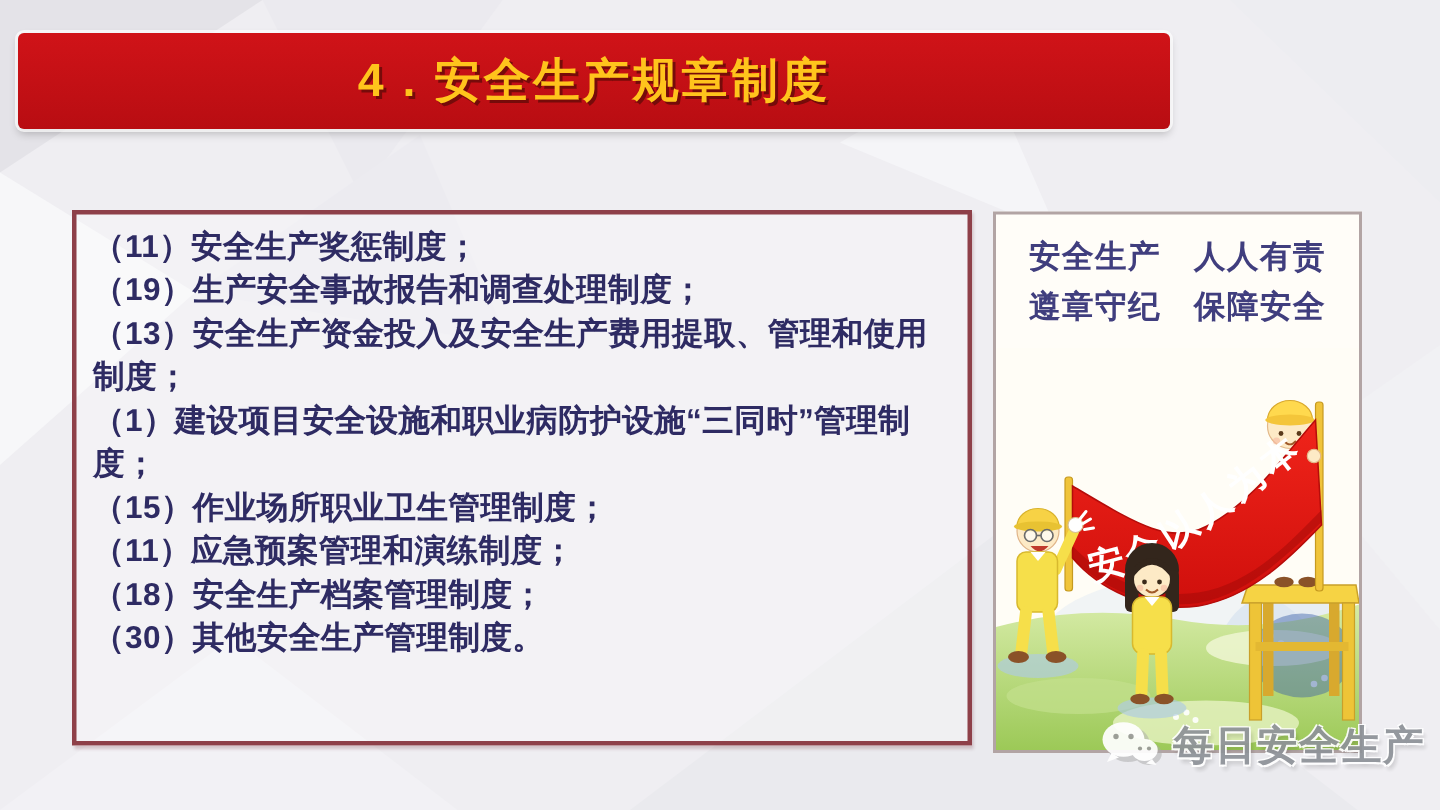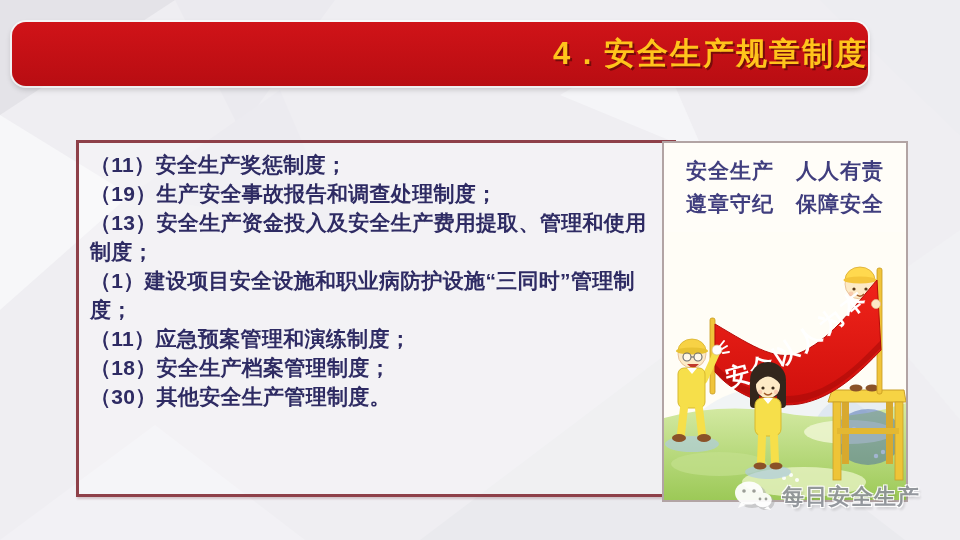--- a/index.html
+++ b/index.html
@@ -2,65 +2,64 @@
 <html><head>
 <meta charset="utf-8">
 <style>
   html,body{margin:0;padding:0;}
   body{font-family:"Liberation Sans","DejaVu Sans",sans-serif;}
   .slide{position:relative;width:960px;height:540px;overflow:hidden;background:#efeef2;}
   .bg-pattern{position:absolute;inset:0;width:100%;height:100%;}
 
   
   .title-banner{
-    position:absolute;left:12px;top:22px;width:856px;height:64px;
+    position:absolute;left:12px;top:22px;width:768px;height:64px;
     background:linear-gradient(#d01318,#b80d12);
-    border-radius:14px;
+    border-radius:4px;
     box-shadow:0 0 0 2px rgba(255,255,255,.7),0 3px 6px rgba(0,0,0,.22);
-    display:flex;align-items:center;justify-content:flex-end;
+    display:flex;align-items:center;justify-content:center;
   }
   .title-banner .title{
     color:#ffc41c;font-size:31px;font-weight:bold;letter-spacing:2px;
     text-shadow:2px 2px 0 rgba(104,10,8,.85);
   }
 
   
   .reg-panel{
     position:absolute;left:48px;top:140px;width:600px;height:357px;
     box-sizing:border-box;border:3px solid #8e4049;
     background:rgba(255,255,255,.28);
     padding:7px 8px 6px 11px;
     box-shadow:1px 2px 2px rgba(120,60,70,.25);
-    margin-left:28px;
   }
   .reg-item{
     color:#2e2b63;font-size:21px;font-weight:bold;line-height:29px;
     letter-spacing:0.3px;
   }
 
   
   .poster{
     position:absolute;left:662px;top:141px;width:246px;height:361px;
     box-sizing:border-box;border:2px solid #b2a4a4;background:#fffdf8;
     display:flex;flex-direction:column;overflow:hidden;
   }
-  .poster-slogans{padding:12px 15px 4px;text-align:center;font-family:Liberation Serif, serif;}
+  .poster-slogans{padding:12px 15px 4px;text-align:center;}
   .slogan-line{
     color:#403e7e;font-size:21px;font-weight:bold;line-height:33px;
     letter-spacing:1px;white-space:nowrap;
   }
   .poster-cartoon{display:block;flex:1;width:242px;}
 
   
   .watermark{
     position:absolute;left:733px;top:479px;display:flex;align-items:center;gap:7px;
     z-index:5;opacity:.93;
   }
   .watermark-label{
-    font-size:22px;font-weight:bold;color:#8e9298;letter-spacing:1px;white-space:nowrap;
+    font-size:27px;font-weight:bold;color:#8e9298;letter-spacing:1px;white-space:nowrap;
     text-shadow:-1px -1px 0 #fff,1px -1px 0 #fff,-1px 1px 0 #fff,1px 1px 0 #fff,2px 3px 3px rgba(0,0,0,.18);
   }
 </style>
 </head>
 <body>
 
 <div class="slide">
 
   <svg class="bg-pattern" viewBox="0 0 960 540" preserveAspectRatio="none">
     <polygon points="0,0 175,0 0,115" fill="#e4e3e8"></polygon>
@@ -76,20 +75,21 @@
 
   <div class="title-banner">
     <span class="title">4 . 安全生产规章制度</span>
   </div>
 
   <div class="reg-panel">
     <div class="reg-item">（11）安全生产奖惩制度；</div>
     <div class="reg-item">（19）生产安全事故报告和调查处理制度；</div>
     <div class="reg-item">（13）安全生产资金投入及安全生产费用提取、管理和使用制度；</div>
     <div class="reg-item">（1）建设项目安全设施和职业病防护设施“三同时”管理制度；</div>
+    <div class="reg-item">（15）作业场所职业卫生管理制度；</div>
     <div class="reg-item">（11）应急预案管理和演练制度；</div>
     <div class="reg-item">（18）安全生产档案管理制度；</div>
     <div class="reg-item">（30）其他安全生产管理制度。</div>
   </div>
 
   <div class="poster">
     <div class="poster-slogans">
       <div class="slogan-line">安全生产　人人有责</div>
       <div class="slogan-line">遵章守纪　保障安全</div>
     </div>

